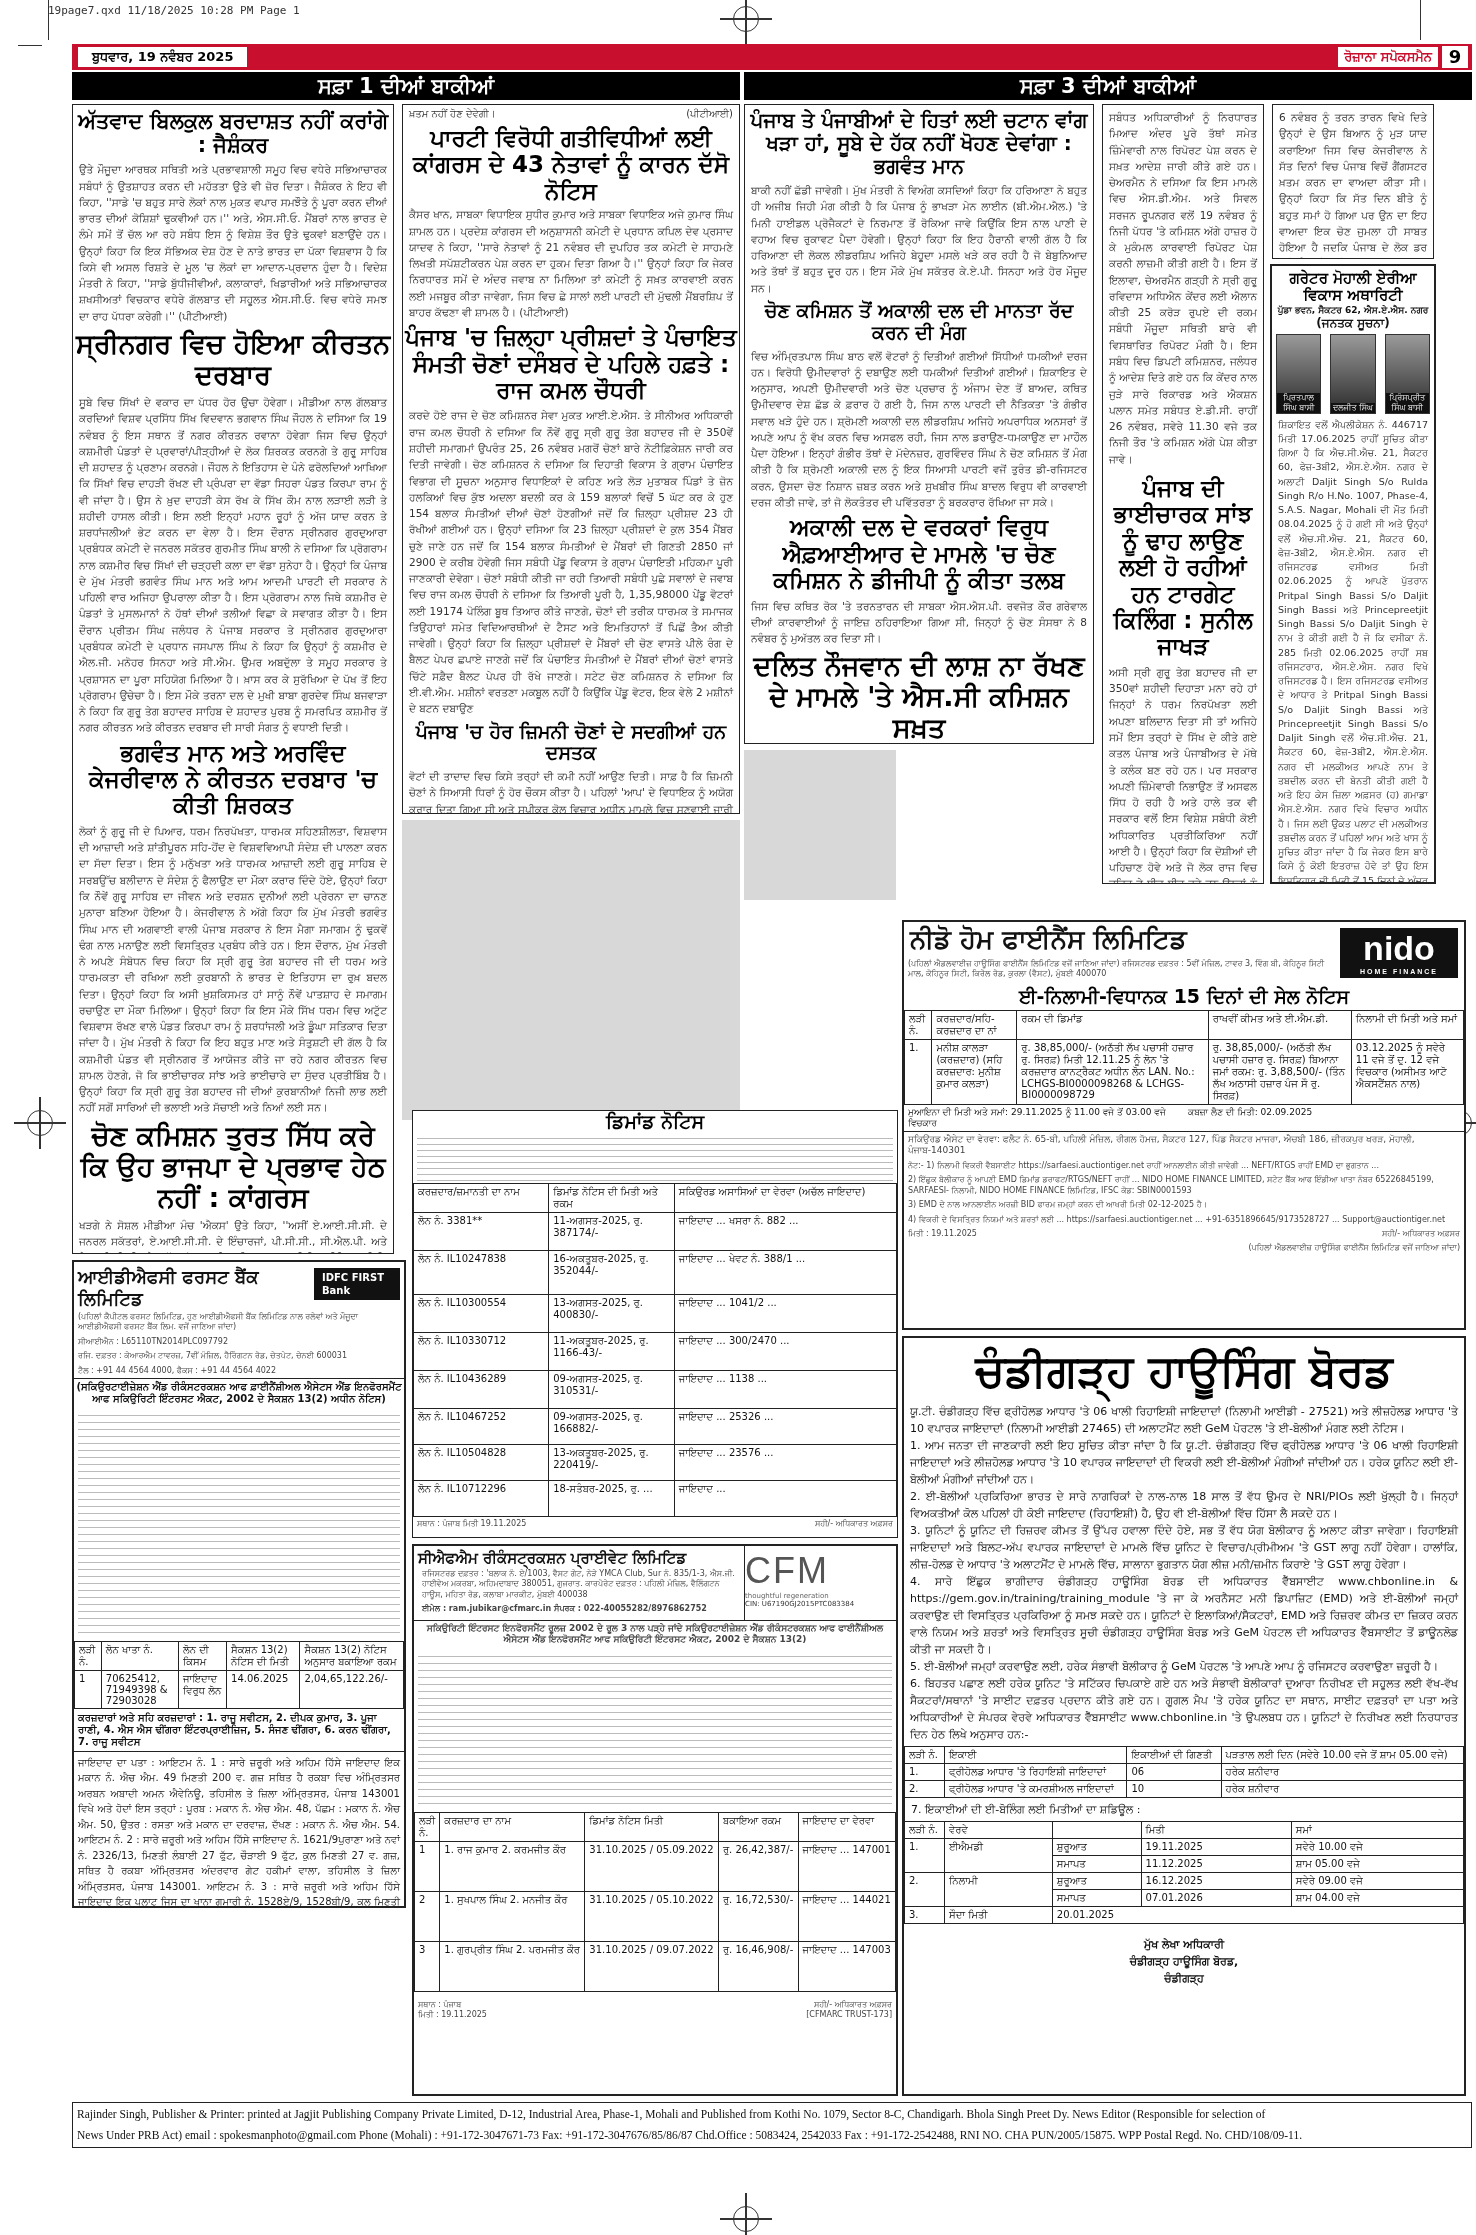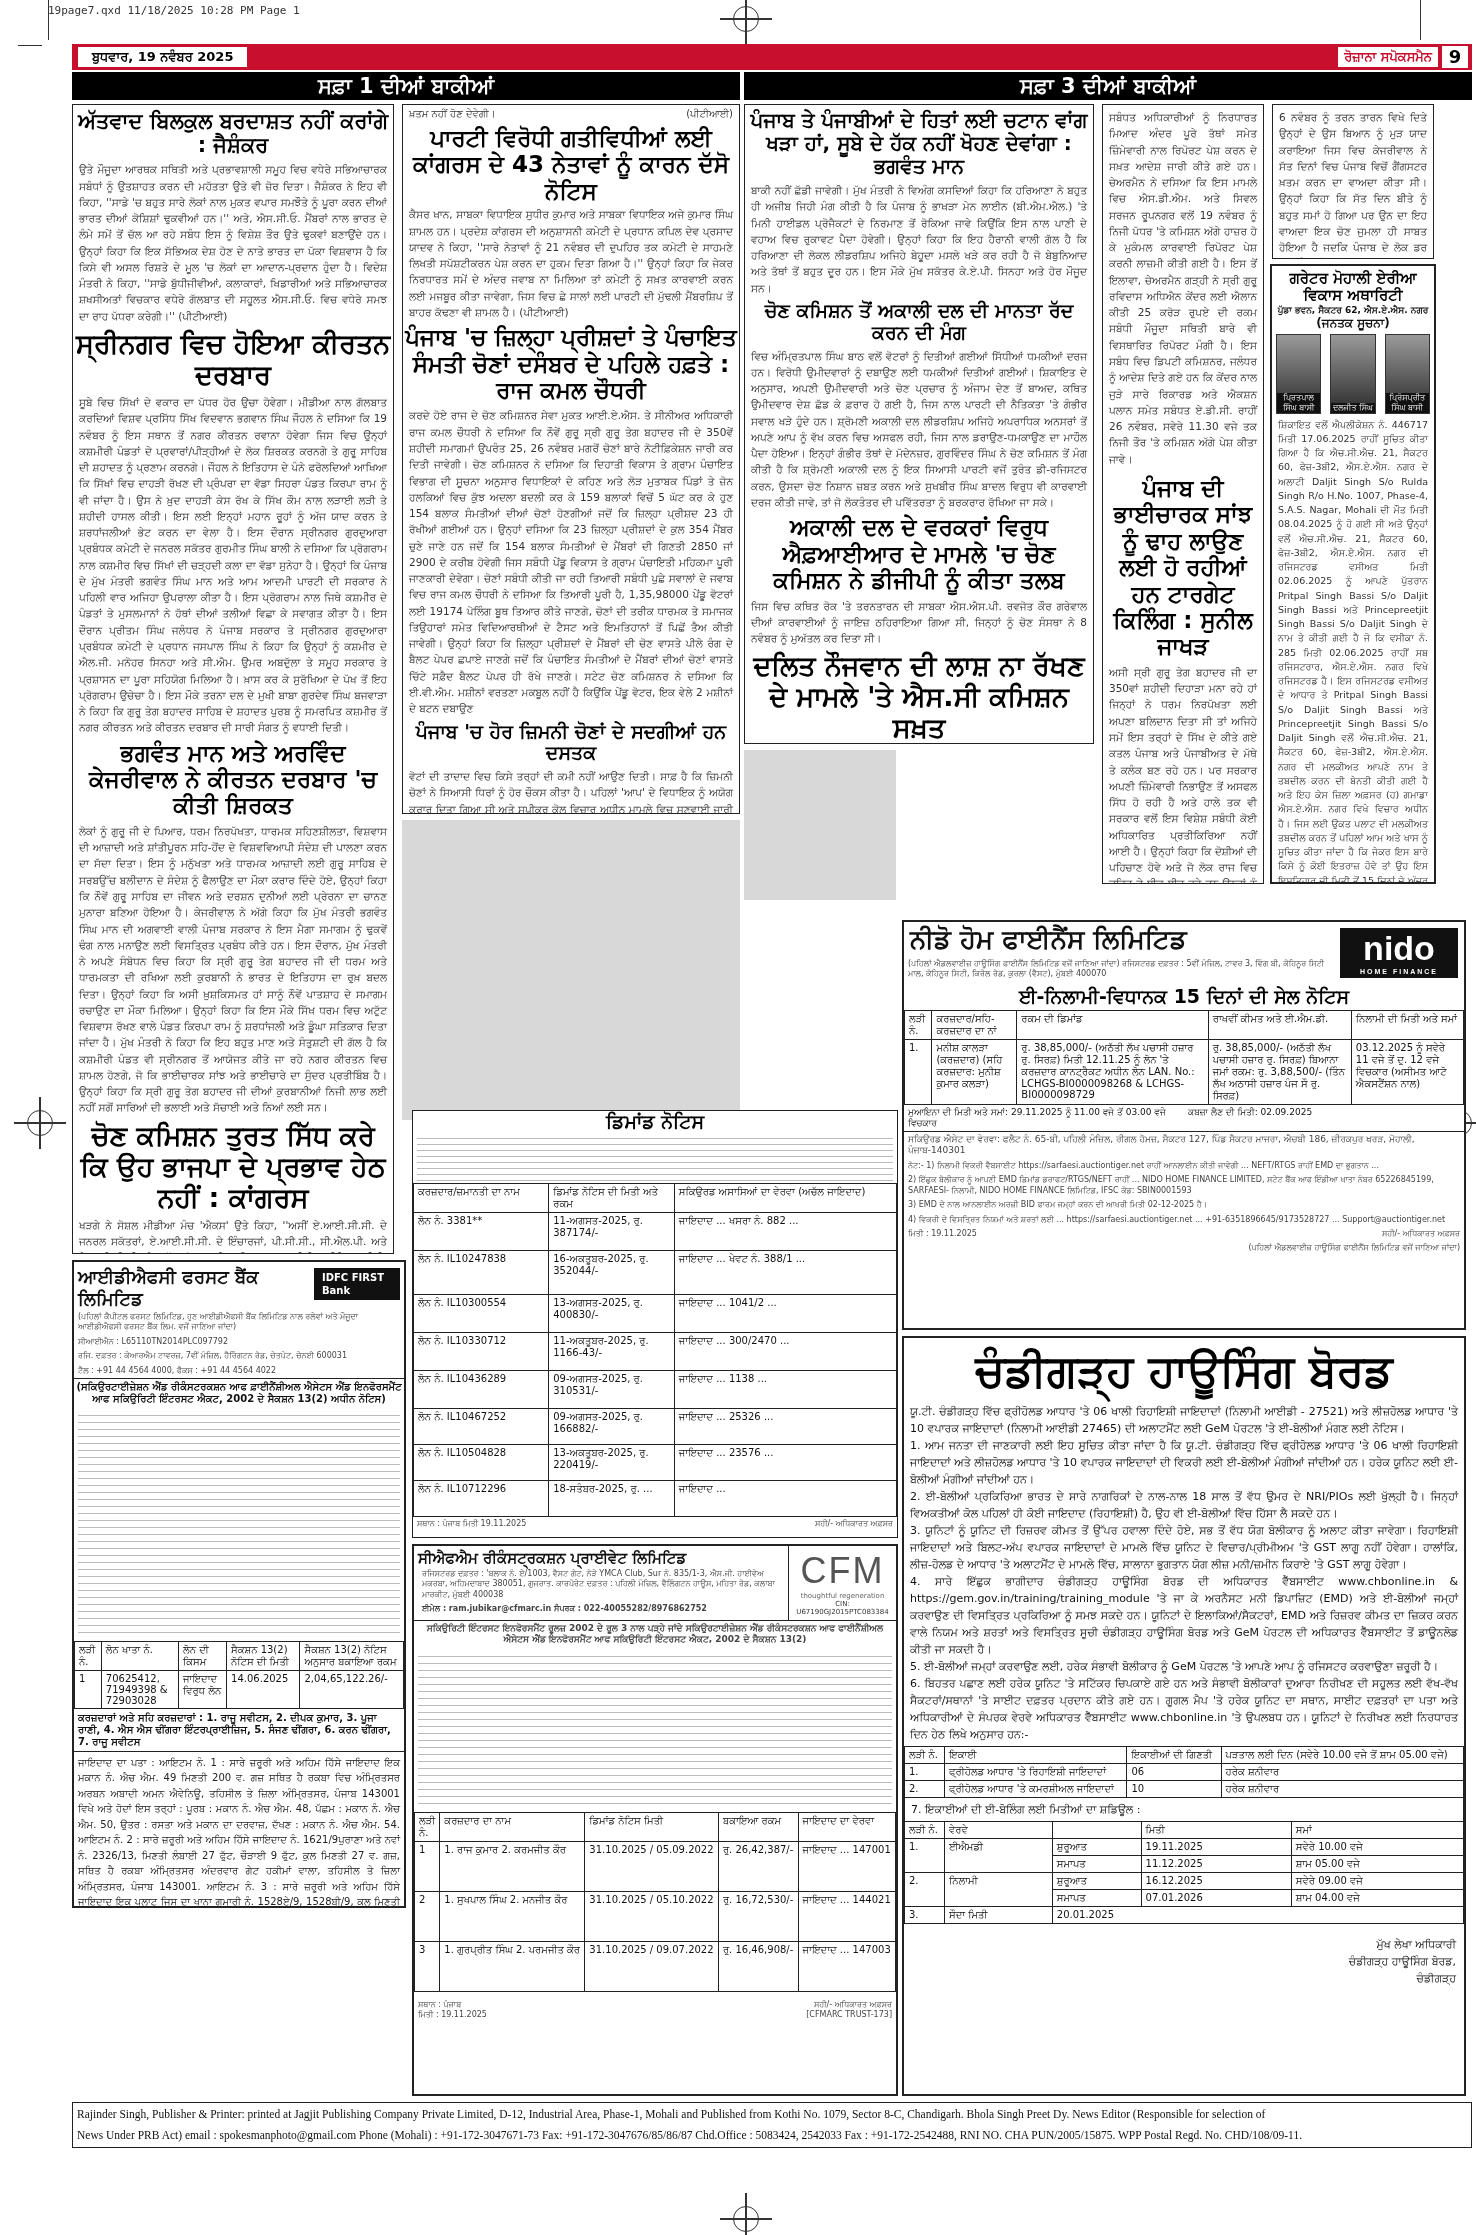--- a/index.html
+++ b/index.html
@@ -25,21 +25,21 @@
   .kicker{display:flex;justify-content:space-between;font-size:10px;padding:3px 6px;color:#333}
   table{border-collapse:collapse;width:100%}
   td,th{border:1px solid #222;font-size:10px;padding:2px 4px;text-align:left;vertical-align:top;font-weight:normal}
   .tiny{font-size:8px;line-height:1.3;color:#444;padding:2px 4px}
   .adtitle{font-size:26px;font-weight:bold;padding:2px 6px}
   .logo{position:absolute;background:#111;color:#fff;font-weight:bold;text-align:center}
   .footer{position:absolute;left:0;top:2058px;width:1400px;height:46px;border:1.5px solid #222;font-family:"Liberation Serif",serif;font-size:11.5px;line-height:21px;padding:1px 4px;color:#111}
   .photos{display:flex;gap:9px;justify-content:center;padding:4px}
   .photo{width:60px;height:80px;background:linear-gradient(#9a9a9a,#2a2a2a);position:relative;border:1px solid #333}
   .photo span{position:absolute;bottom:0;left:0;right:0;background:#111;color:#fff;font-size:8px;text-align:center}
-  .sig{text-align:right;font-size:11px;font-weight:normal;padding:2px 8px}
+  .sig{text-align:center;font-size:11px;font-weight:bold;padding:2px 8px}
 </style>
 </head>
 <body>
 
 <div class="slug">19page7.qxd  11/18/2025  10:28 PM  Page 1</div>
 <div class="trimline" style="left:48px;top:0;width:1px;height:40px"></div>
 <div class="trimline" style="left:1420px;top:0;width:1px;height:40px"></div>
 <div class="trimline" style="left:18px;top:45px;width:24px;height:1px"></div>
 <div class="trimline" style="left:1440px;top:45px;width:30px;height:1px"></div>
 <div class="reg" style="left:733px;top:6px"></div>
@@ -299,21 +299,21 @@
     </div>
   </div>
 
   <div class="box" style="left:340px;top:1500px;width:486px;height:552px;border-width:2px">
     <div style="display:flex;border-bottom:1.5px solid #222">
       <div style="flex:1;padding:3px 4px">
         <div style="font-size:15px;font-weight:bold">ਸੀਐਫਐਮ ਰੀਕੰਸਟ੍ਰਕਸ਼ਨ ਪ੍ਰਾਈਵੇਟ ਲਿਮਿਟਿਡ</div>
         <div class="tiny">ਰਜਿਸਟਰਡ ਦਫ਼ਤਰ : 'ਬਲਾਕ ਨੰ. ਏ/1003, ਵੈਸਟ ਗੇਟ, ਨੇੜੇ YMCA Club, Sur ਨੰ. 835/1-3, ਐਸ.ਜੀ. ਹਾਈਵੇਅ ਮਕਰਬਾ, ਅਹਿਮਦਾਬਾਦ 380051, ਗੁਜਰਾਤ. ਕਾਰਪੋਰੇਟ ਦਫ਼ਤਰ : ਪਹਿਲੀ ਮੰਜ਼ਿਲ, ਵੈਲਿੰਗਟਨ ਹਾਊਸ, ਮਹਿਤਾ ਰੋਡ, ਕਲਾਬਾ ਮਾਰਕੀਟ, ਮੁੰਬਈ 400038</div>
         <div class="tiny" style="font-weight:bold">ਈਮੇਲ : ram.jubikar@cfmarc.in ਸੰਪਰਕ : 022-40055282/8976862752</div>
       </div>
-      <div style="width:108px;border-left:1.5px solid #222;text-align:center;padding-top:4px">
+      <div style="width:152px;border-left:1.5px solid #222;text-align:left;padding-top:4px">
         <div style="font-size:36px;color:#555;font-family:'Liberation Sans',sans-serif;letter-spacing:2px">CFM</div>
         <div style="font-size:7px;color:#666">thoughtful regeneration</div>
         <div style="font-size:7px;color:#333">CIN: U67190GJ2015PTC083384</div>
       </div>
     </div>
     <div class="tiny" style="font-weight:bold;text-align:center;font-size:9px">ਸਕਿਉਰਿਟੀ ਇੰਟਰਸਟ ਇਨਫੋਰਸਮੈਂਟ ਰੂਲਜ਼ 2002 ਦੇ ਰੂਲ 3 ਨਾਲ ਪੜ੍ਹੇ ਜਾਂਦੇ ਸਕਿਉਰਟਾਈਜ਼ੇਸ਼ਨ ਐਂਡ ਰੀਕੰਸਟਰਕਸ਼ਨ ਆਫ ਫਾਈਨੈਂਸ਼ੀਅਲ ਐਸੇਟਸ ਐਂਡ ਇਨਫੋਰਸਮੈਂਟ ਆਫ ਸਕਿਉਰਿਟੀ ਇੰਟਰਸਟ ਐਕਟ, 2002 ਦੇ ਸੈਕਸ਼ਨ 13(2)</div>
     <div style="height:160px;margin:2px 4px;background:repeating-linear-gradient(#fff 0 6px,#bbb 6px 7px)"></div>
     <table style="font-size:9px">
       <tbody>
           <tr>

